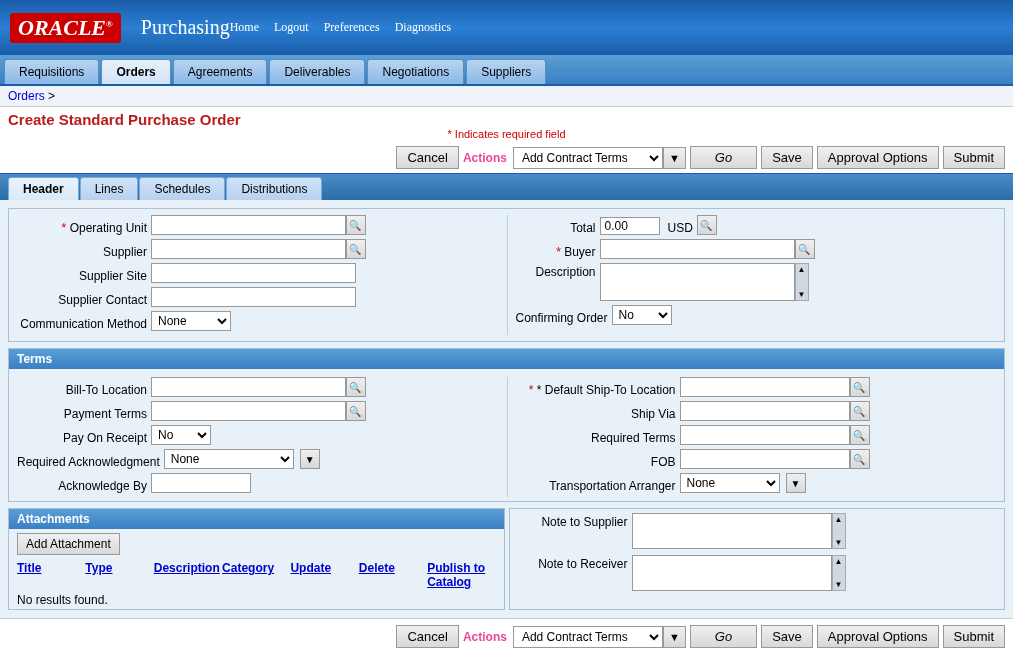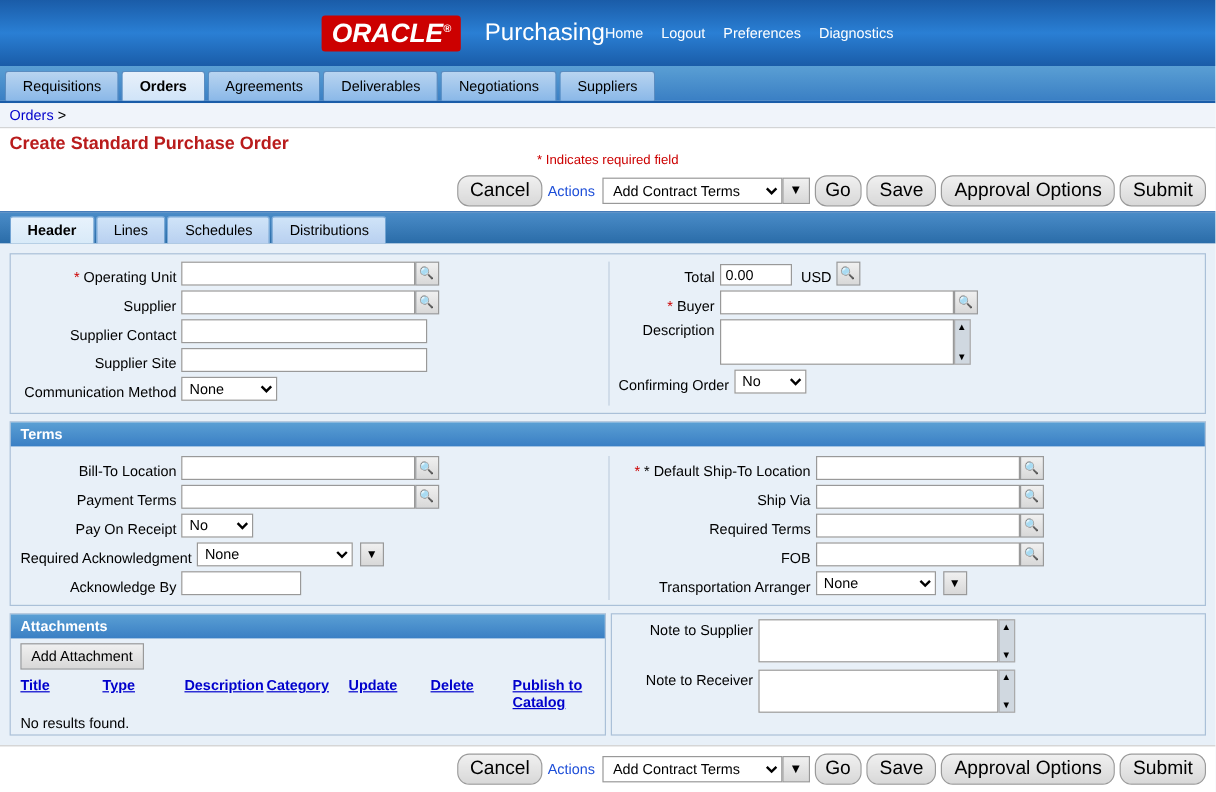--- a/index.html
+++ b/index.html
@@ -5,22 +5,23 @@
     * { margin: 0; padding: 0; box-sizing: border-box; }
     body { font-family: Arial, sans-serif; font-size: 12px; background: #fff; width: 1013px; }
 
     
     .top-header {
       background: linear-gradient(to bottom, #1a5ca8, #2a7fd4, #1a5ca8);
       padding: 0;
       height: 55px;
       display: flex;
       align-items: center;
-      justify-content: center;
+      justify-content: flex-start;
       padding: 0 10px;
+      font-family: Liberation Serif, serif;
     }
     .oracle-logo {
       display: flex;
       align-items: center;
       gap: 10px;
     }
     .oracle-logo-text {
       color: #fff;
       font-size: 22px;
       font-weight: bold;
@@ -97,31 +98,32 @@
 
     
     .action-bar {
       display: flex;
       align-items: center;
       justify-content: flex-end;
       padding: 4px 8px;
       gap: 4px;
       background: #fff;
     }
-    .action-bar-label { font-size: 12px; color: #1d4ed8; margin-right: 2px; }
+    .action-bar-label { font-size: 12px; color: #ec4899; margin-right: 2px; font-weight: bold; }
     .btn {
       padding: 3px 10px;
       border: 1px solid #999;
       background: linear-gradient(to bottom, #f0f0f0, #d8d8d8);
       cursor: pointer;
-      font-size: 16px;
-      border-radius: 10px;
+      font-size: 13px;
+      border-radius: 0;
     }
     .btn-go {
-      padding: 3px 8px;
+      padding: 3px 24px;
+      font-style: italic;
     }
     .select-with-arrow {
       display: flex;
       align-items: center;
     }
     .select-with-arrow select {
       padding: 2px 4px;
       font-size: 12px;
       border: 1px solid #999;
       border-right: none;
@@ -395,26 +397,26 @@
 
       <div class="form-row" style="margin-bottom:4px;">
         <span class="form-label">Supplier</span>
         <div class="combined-input-search">
           <input type="text" class="form-input" style="width: 195px;">
           <button class="search-icon-btn">🔍</button>
         </div>
       </div>
 
       <div class="form-row" style="margin-bottom:4px;">
+        <span class="form-label">Supplier Site</span>
+        <input type="text" class="form-input" style="width: 205px;">
+      </div>
+
+      <div class="form-row" style="margin-bottom:4px;">
         <span class="form-label">Supplier Contact</span>
-        <input type="text" class="form-input" style="width: 205px;">
-      </div>
-
-      <div class="form-row" style="margin-bottom:4px;">
-        <span class="form-label">Supplier Site</span>
         <input type="text" class="form-input" style="width: 205px;">
       </div>
 
       <div class="form-row" style="margin-bottom:4px;">
         <span class="form-label">Communication Method</span>
         <select class="form-select" style="width:80px;">
           <option>None</option><option>Email</option><option>Fax</option>
         </select>
       </div>
     </div>

